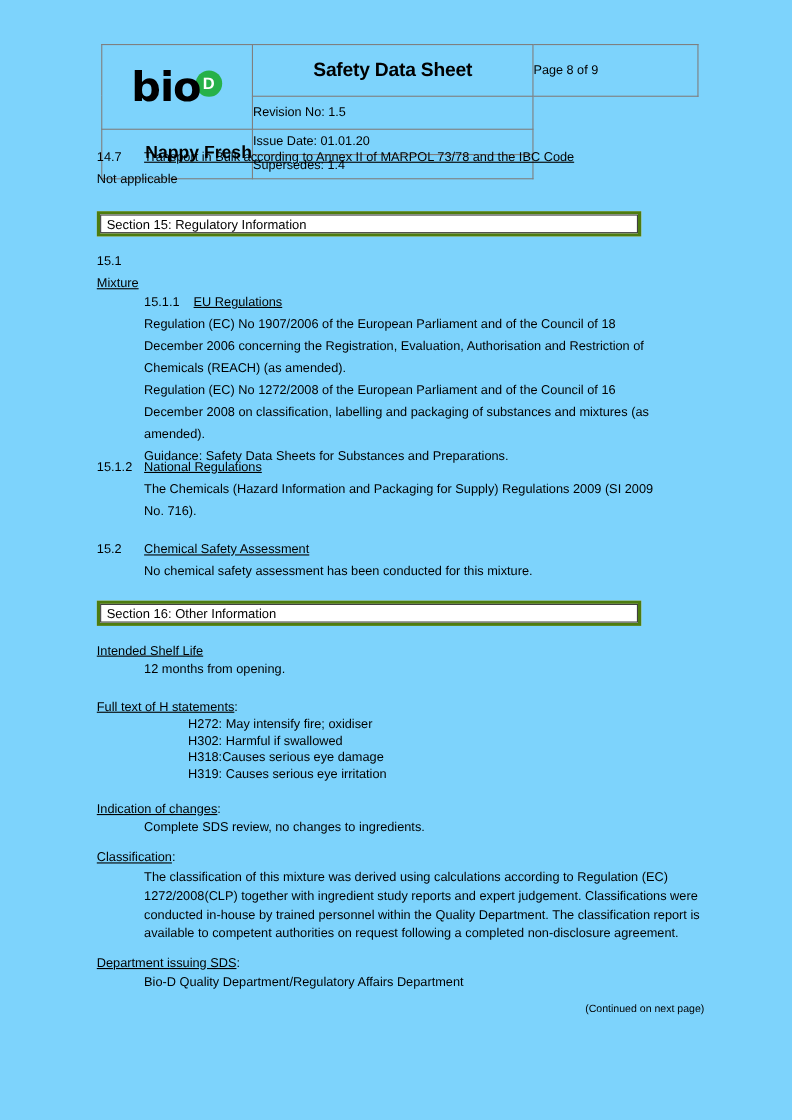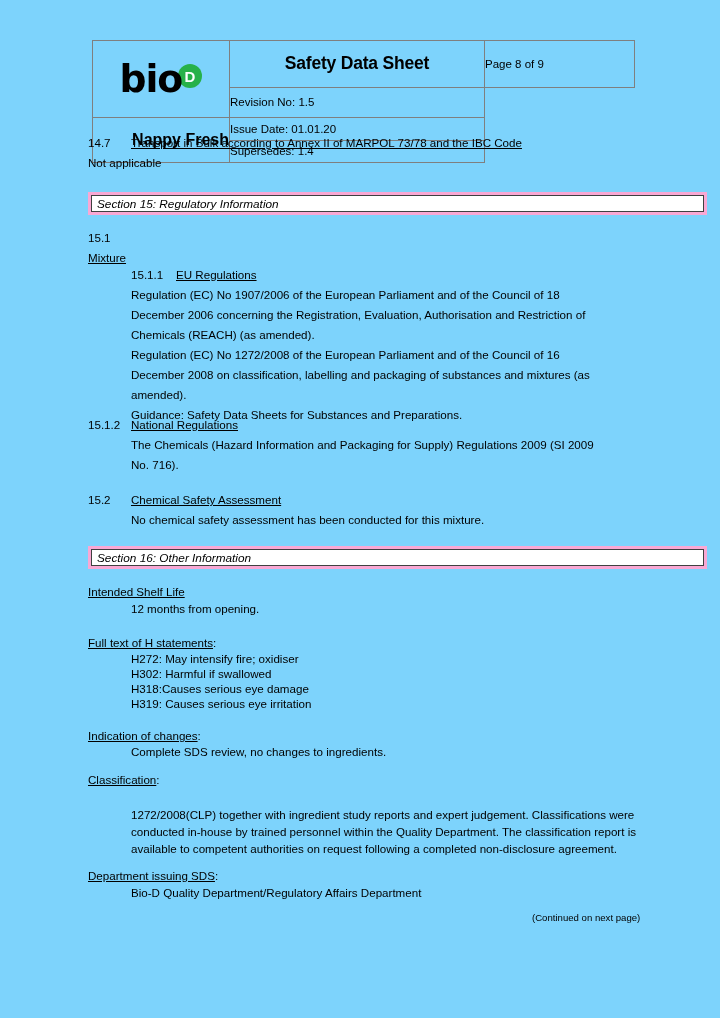--- a/index.html
+++ b/index.html
@@ -109,32 +109,31 @@
   .num-row {
     position: absolute;
     font-size: 11.6px;
     line-height: 20px;
   }
   .para {
     position: absolute;
     font-size: 11.6px;
     line-height: 20px;
   }
-  .tight { line-height: 15px; }
+  .tight { line-height: 15px; margin-left: 40px; }
 
   
   .section-bar {
     position: absolute;
     left: 88px;
-    width: 619px;
+    width: 495px;
     height: 23px;
     background: #ffffff;
-    border: 3px solid #f9a8d4;
+    border: 3px solid #4d7c0f;
     box-sizing: border-box;
-    font-style: italic;
   }
   .section-bar-inner {
     position: absolute;
     left: 0; top: 0; right: 0; bottom: 0;
     border: 1px solid #404040;
     box-sizing: border-box;
     display: flex;
     align-items: center;
     padding-left: 5px;
     font-size: 11.8px;
@@ -218,20 +217,21 @@
   <div class="blk" style="left:88px; top:633px;"><span class="u">Full text of H statements</span><span>:</span></div>
   <div class="para tight" style="left:131px; top:651px;">H272: May intensify fire; oxidiser</div>
   <div class="para tight" style="left:131px; top:666px;">H302: Harmful if swallowed</div>
   <div class="para tight" style="left:131px; top:681px;">H318:Causes serious eye damage</div>
   <div class="para tight" style="left:131px; top:696px;">H319: Causes serious eye irritation</div>
 
   <div class="blk" style="left:88px; top:726px;"><span class="u">Indication of changes</span><span>:</span></div>
   <div class="para" style="left:131px; top:742px;">Complete SDS review, no changes to ingredients.</div>
 
   <div class="blk" style="left:88px; top:770px;"><span class="u">Classification</span><span>:</span></div>
+  <div class="para" style="left:131px; top:788px;">The classification of this mixture was derived using calculations according to Regulation (EC)</div>
   <div class="para" style="left:131px; top:805px;">1272/2008(CLP) together with ingredient study reports and expert judgement.  Classifications were</div>
   <div class="para" style="left:131px; top:822px;">conducted in-house by trained personnel within the Quality Department.  The classification report is</div>
   <div class="para" style="left:131px; top:839px;">available to competent authorities on request following a completed non-disclosure agreement.</div>
 
   <div class="blk" style="left:88px; top:866px;"><span class="u">Department issuing SDS</span><span>:</span></div>
   <div class="para" style="left:131px; top:883px;">Bio-D Quality Department/Regulatory Affairs Department</div>
 
   <div class="footer-note" style="left:532px; top:912px;">(Continued on next page)</div>
 
 </div>

